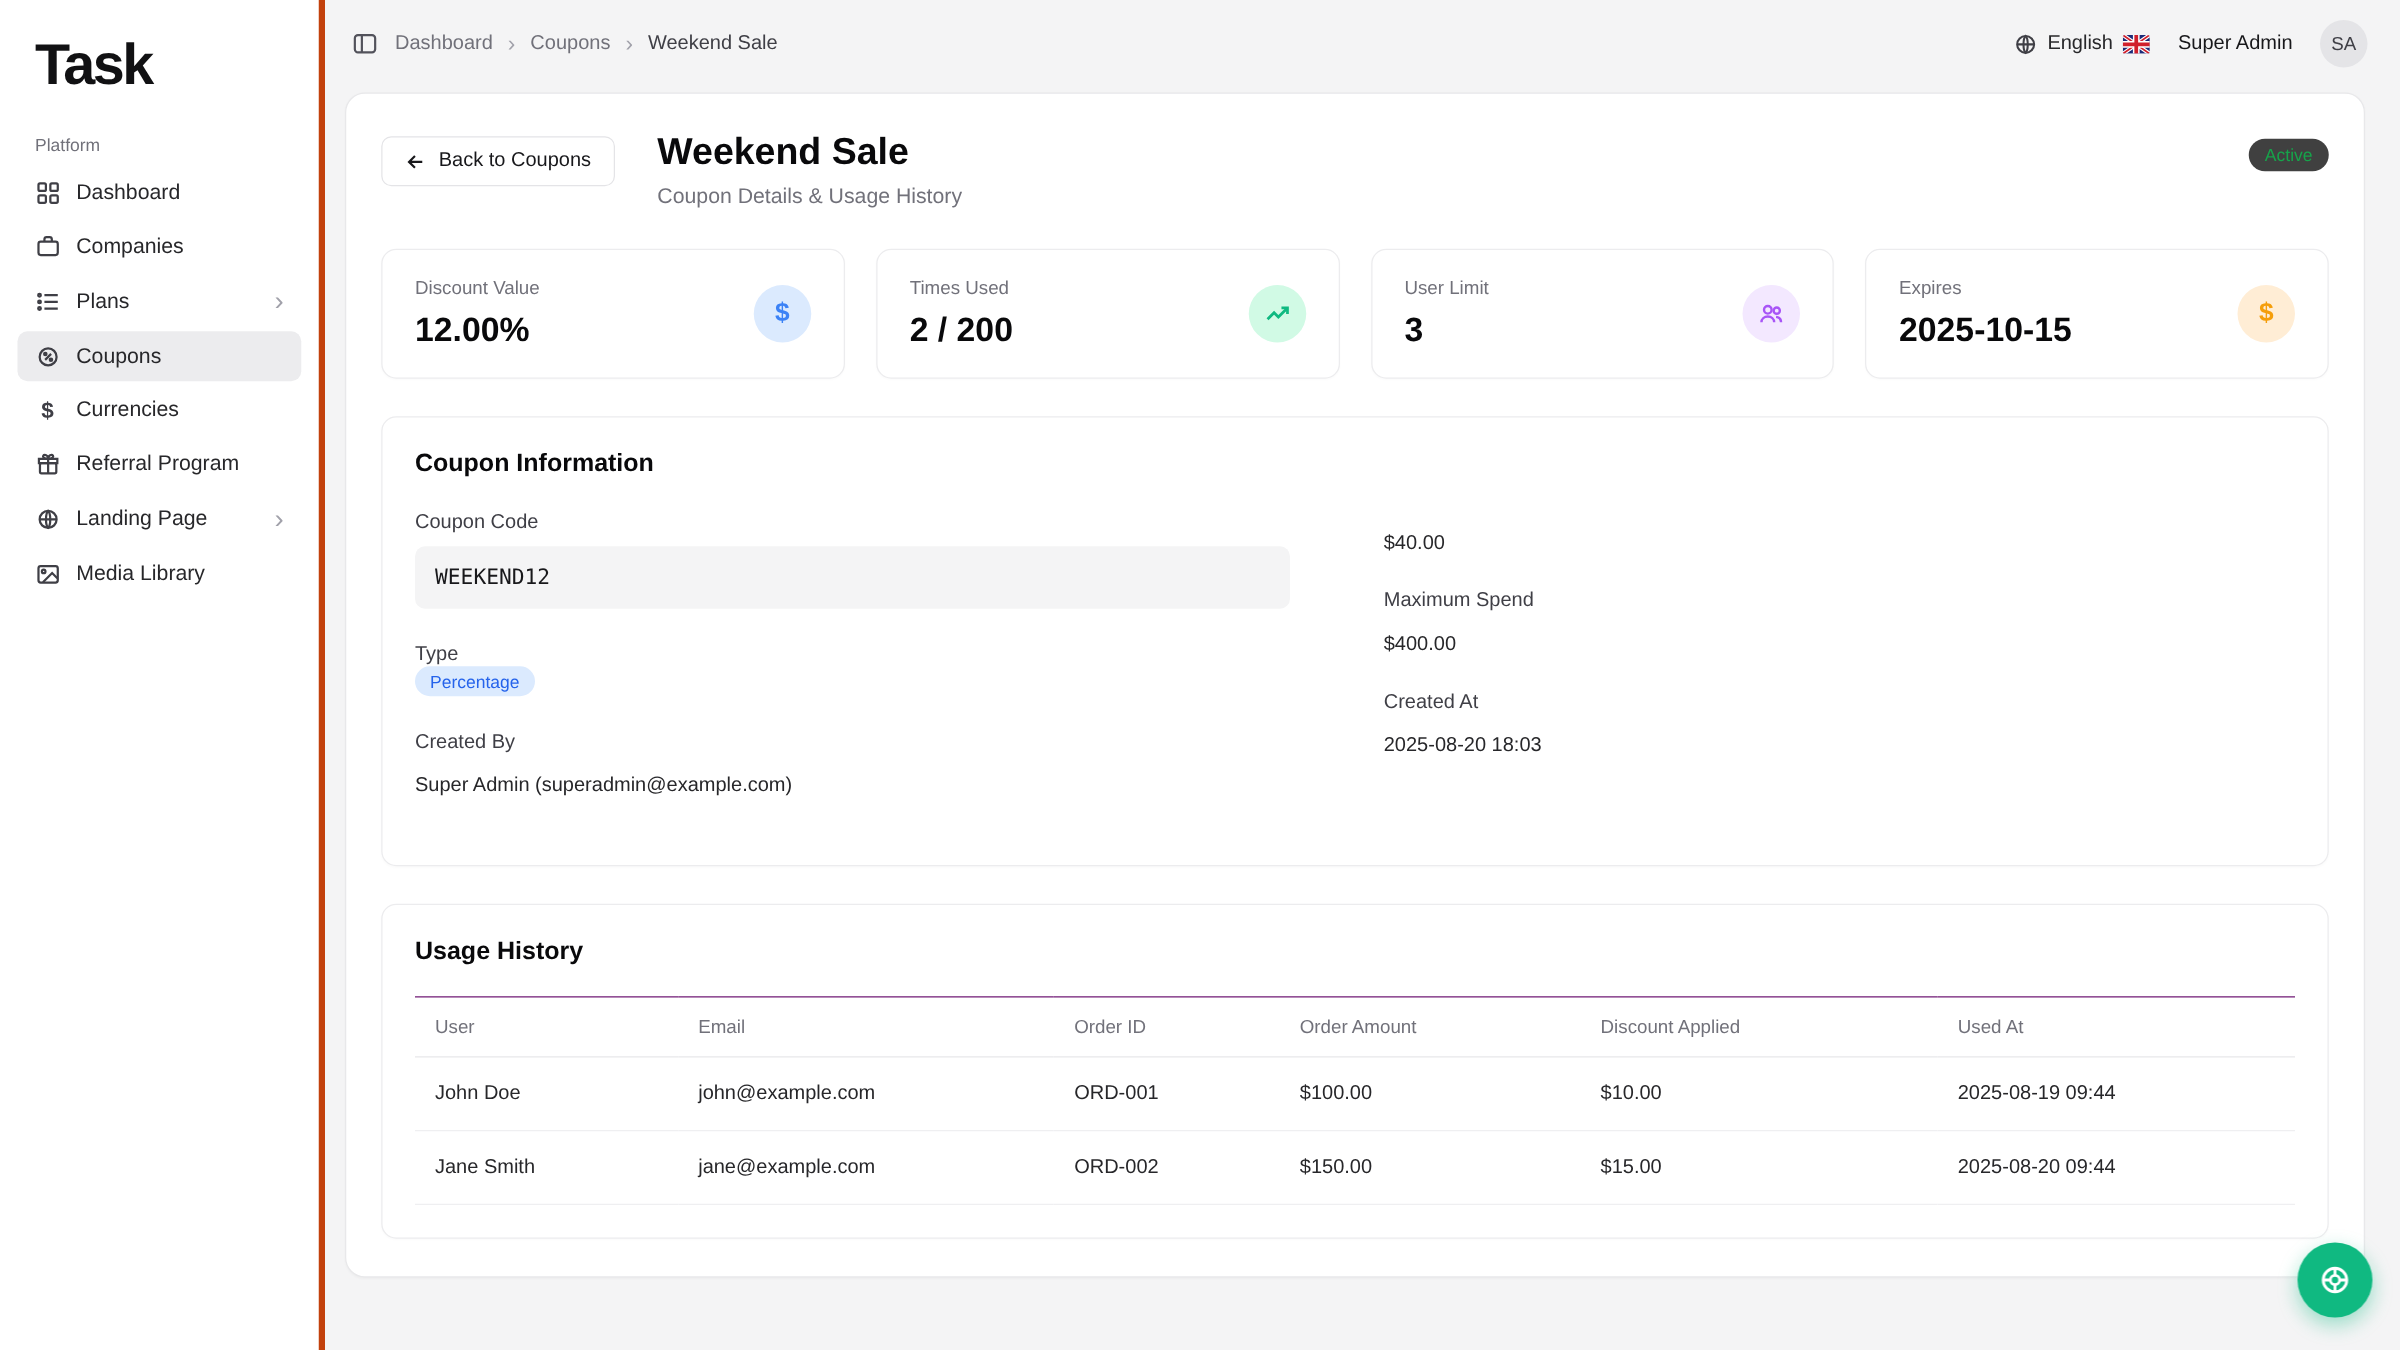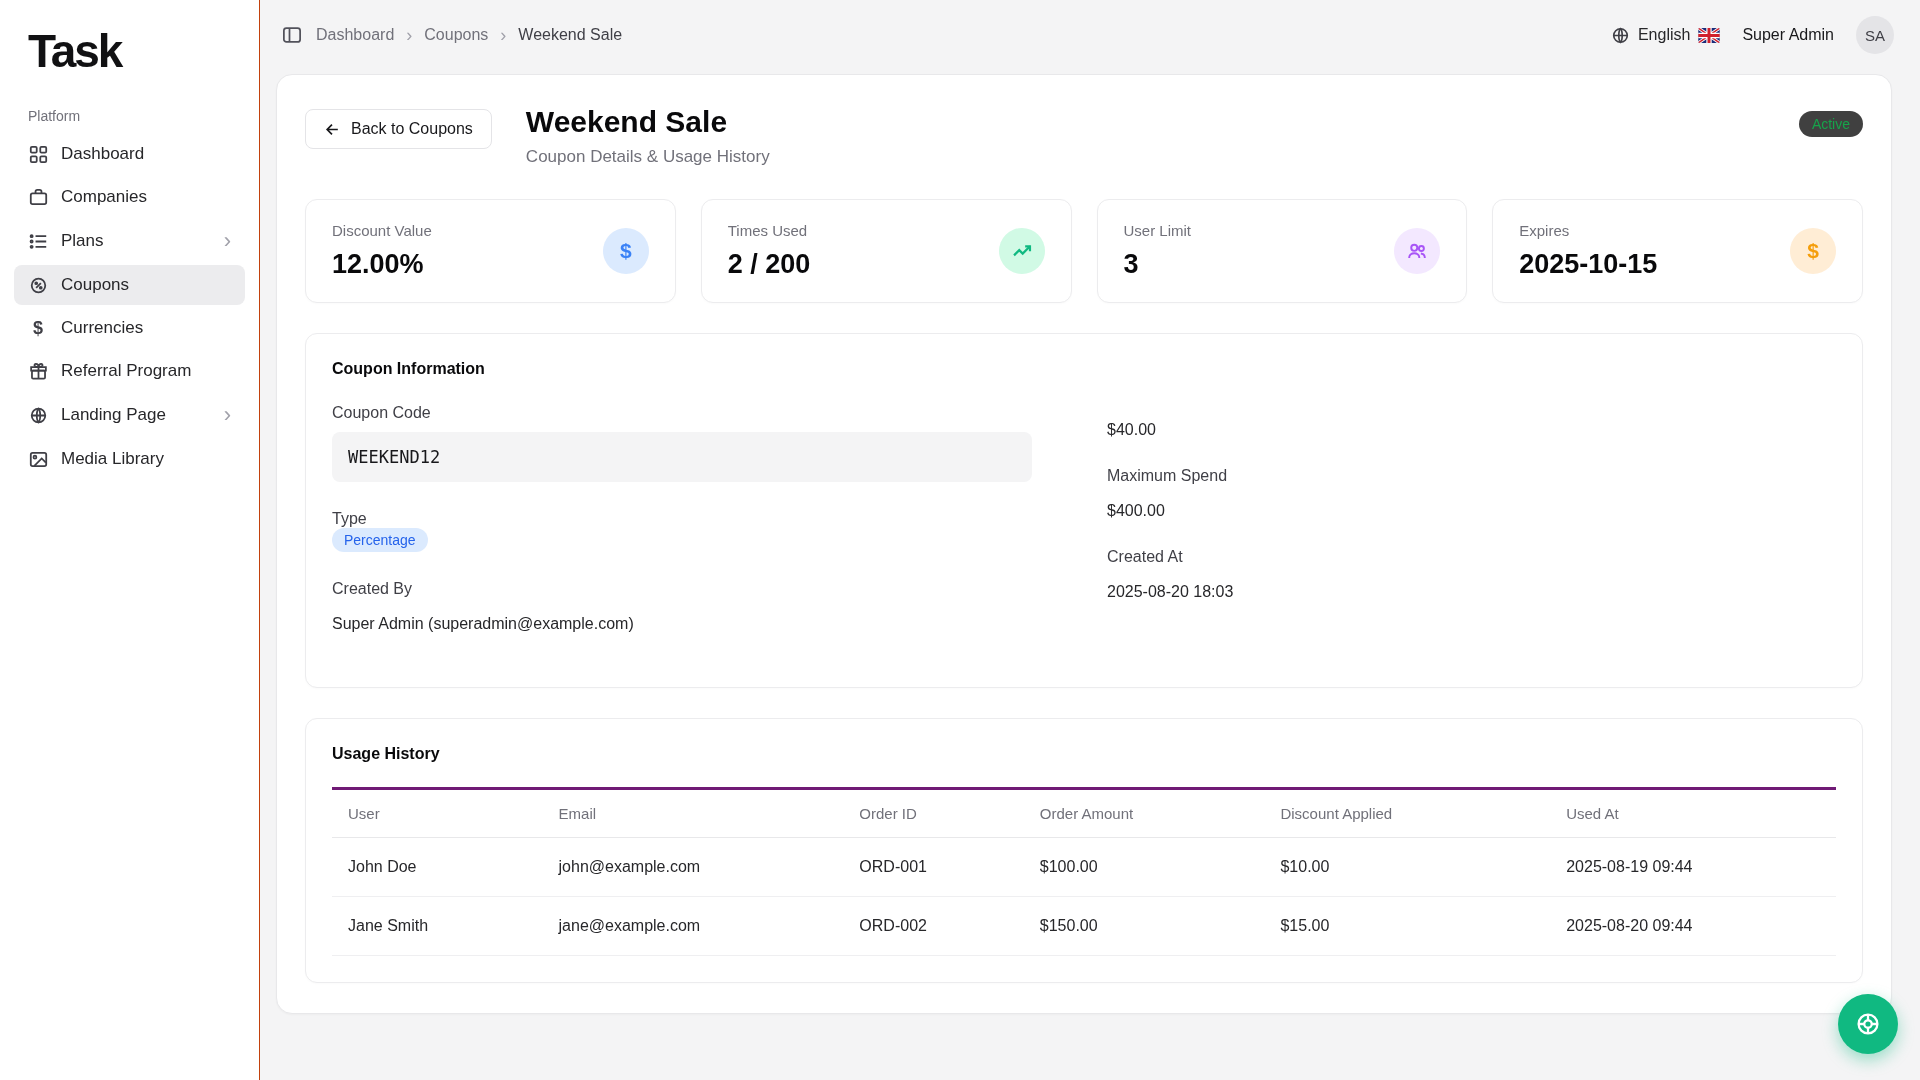--- a/index.html
+++ b/index.html
@@ -8,21 +8,21 @@
     font-family:"Liberation Sans", sans-serif;
     background:#f4f4f5;
     color:#18181b;
     display:flex;
     overflow:hidden;
   }
 
   
   .sidebar {
     width:260px; min-width:260px; height:100%;
-    background:#ffffff; border-right:1px solid #c2410c;
+    background:#ffffff; border-right:5px solid #c2410c;
     padding:14px 14px; display:flex; flex-direction:column;
   }
   .logo { font-size:46px; font-weight:700; letter-spacing:-2px; color:#111113; padding:10px 14px 30px; }
   .section-label { font-size:14px; color:#71717a; padding:0 14px 10px; }
   .nav-item {
     display:flex; align-items:center; gap:13px;
     padding:10px 14px; border-radius:8px;
     font-size:17px; color:#27272a; cursor:pointer; margin-bottom:3px;
   }
   .nav-item.active { background:#ececee; font-weight:500; }
@@ -96,40 +96,40 @@
   .stat-icon.blue   { background:#dbeafe; color:#3b82f6; }
   .stat-icon.green  { background:#d1fae5; color:#10b981; }
   .stat-icon.purple { background:#f3e8ff; color:#a855f7; }
   .stat-icon.orange { background:#ffedd5; color:#f59e0b; }
 
   
   .sub-card {
     border:1px solid #ececee; border-radius:12px; background:#fff;
     padding:26px 26px; margin-top:30px; box-shadow:0 1px 2px rgba(0,0,0,.02);
   }
-  .sub-card-title { font-size:16px; font-weight:700; color:#09090b; }
+  .sub-card-title { font-size:20px; font-weight:700; color:#09090b; }
 
   .info-grid { display:grid; grid-template-columns:1fr 1fr; gap:0 46px; margin-top:26px; }
   .field { margin-bottom:28px; }
   .field-label { font-size:16px; color:#3f3f46; }
   .field-value { font-size:16px; color:#27272a; margin-top:17px; }
   .code-box {
     margin-top:10px; background:#f4f4f5; border-radius:8px;
     padding:15px 16px; font-family:"DejaVu Sans Mono", monospace;
     font-size:17px; color:#18181b; width:96%;
   }
   .badge-type {
     display:inline-block; background:#dbeafe; color:#2563eb;
     font-size:14px; padding:4px 12px; border-radius:999px;
   }
 
   table.usage { width:100%; border-collapse:collapse; margin-top:24px; }
   table.usage th {
     text-align:left; font-size:15px; font-weight:400; color:#71717a;
-    padding:15px 16px; border-top:3px solid #701a75; border-bottom:1px solid #e8e8ea;
+    padding:15px 16px; border-top:1px solid #701a75; border-bottom:1px solid #e8e8ea;
   }
   table.usage td {
     font-size:16px; color:#27272a; padding:20px 16px; border-bottom:1px solid #efeff1;
   }
 
   
   .fab {
     position:fixed; right:22px; bottom:26px;
     width:60px; height:60px; border-radius:50%;
     background:#10b981; color:#fff; border:none; cursor:pointer;

